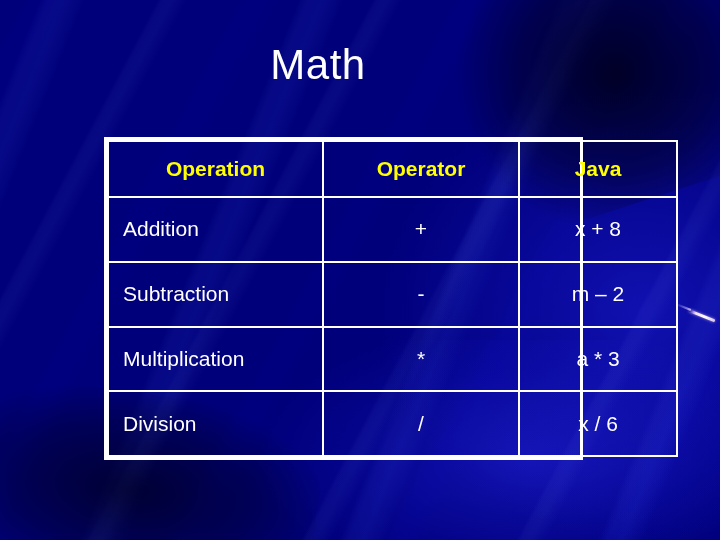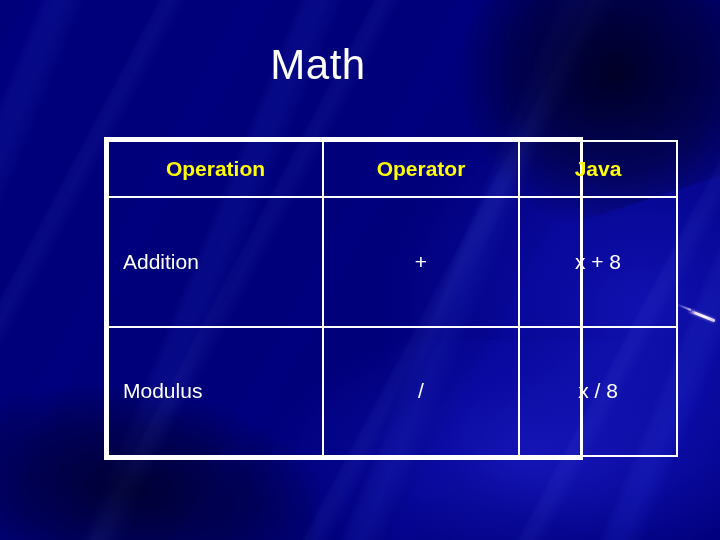--- a/index.html
+++ b/index.html
@@ -201,21 +201,31 @@
           <th class="col-java">Java</th>
         </tr>
       </thead>
       <tbody>
         <tr>
           <td class="col-op">Addition</td>
           <td class="col-sym">+</td>
           <td class="col-java">x + 8</td>
         </tr>
         <tr>
-          <td class="col-op">Modulus</td>
+          <td class="col-op">Subtraction</td>
+          <td class="col-sym">-</td>
+          <td class="col-java">m – 2</td>
+        </tr>
+        <tr>
+          <td class="col-op">Multiplication</td>
+          <td class="col-sym">*</td>
+          <td class="col-java">a * 3</td>
+        </tr>
+        <tr>
+          <td class="col-op">Division</td>
           <td class="col-sym">/</td>
-          <td class="col-java">x / 8</td>
+          <td class="col-java">x / 6</td>
         </tr>
       </tbody>
     </table>
   </div>
 
 </div>
 
 </body></html>

